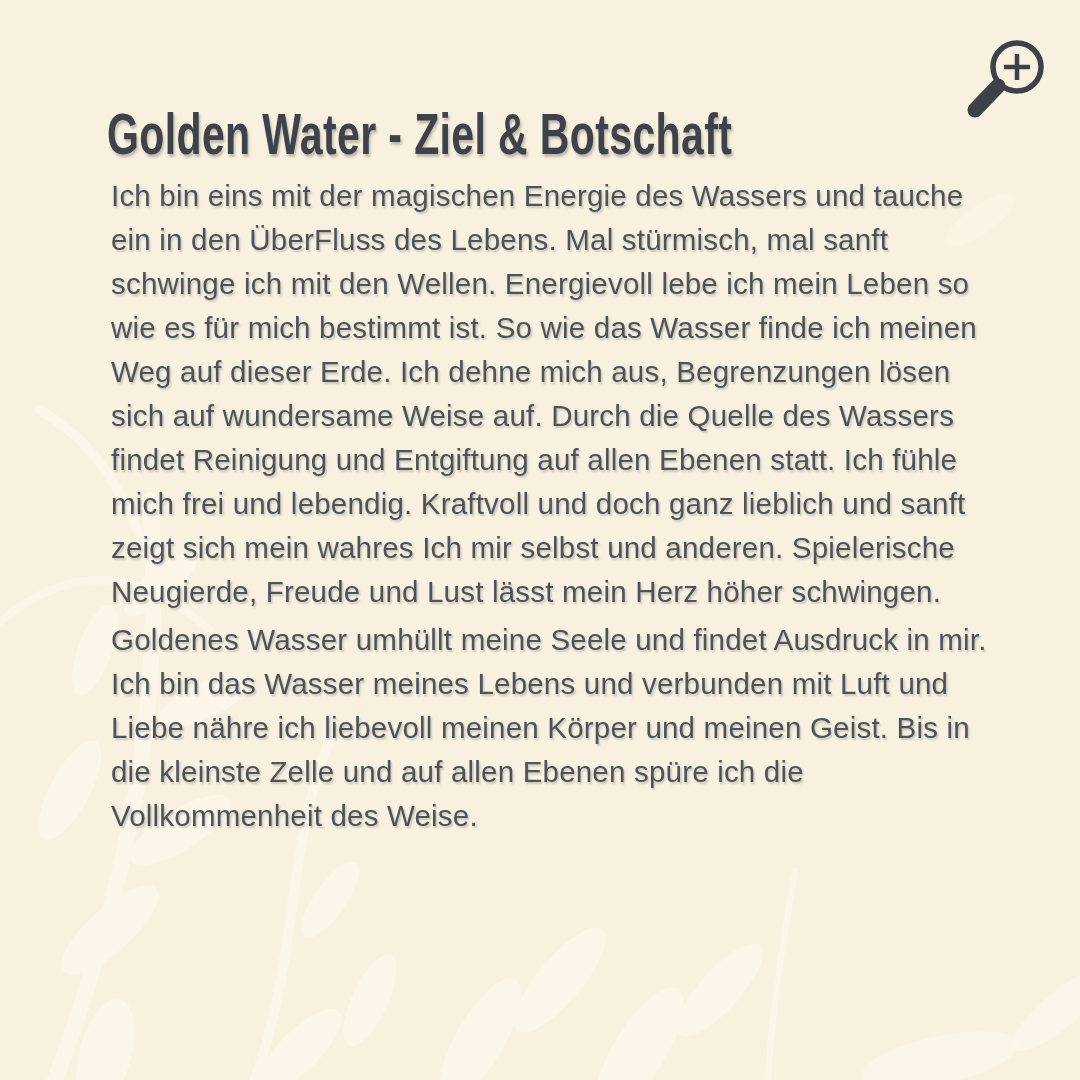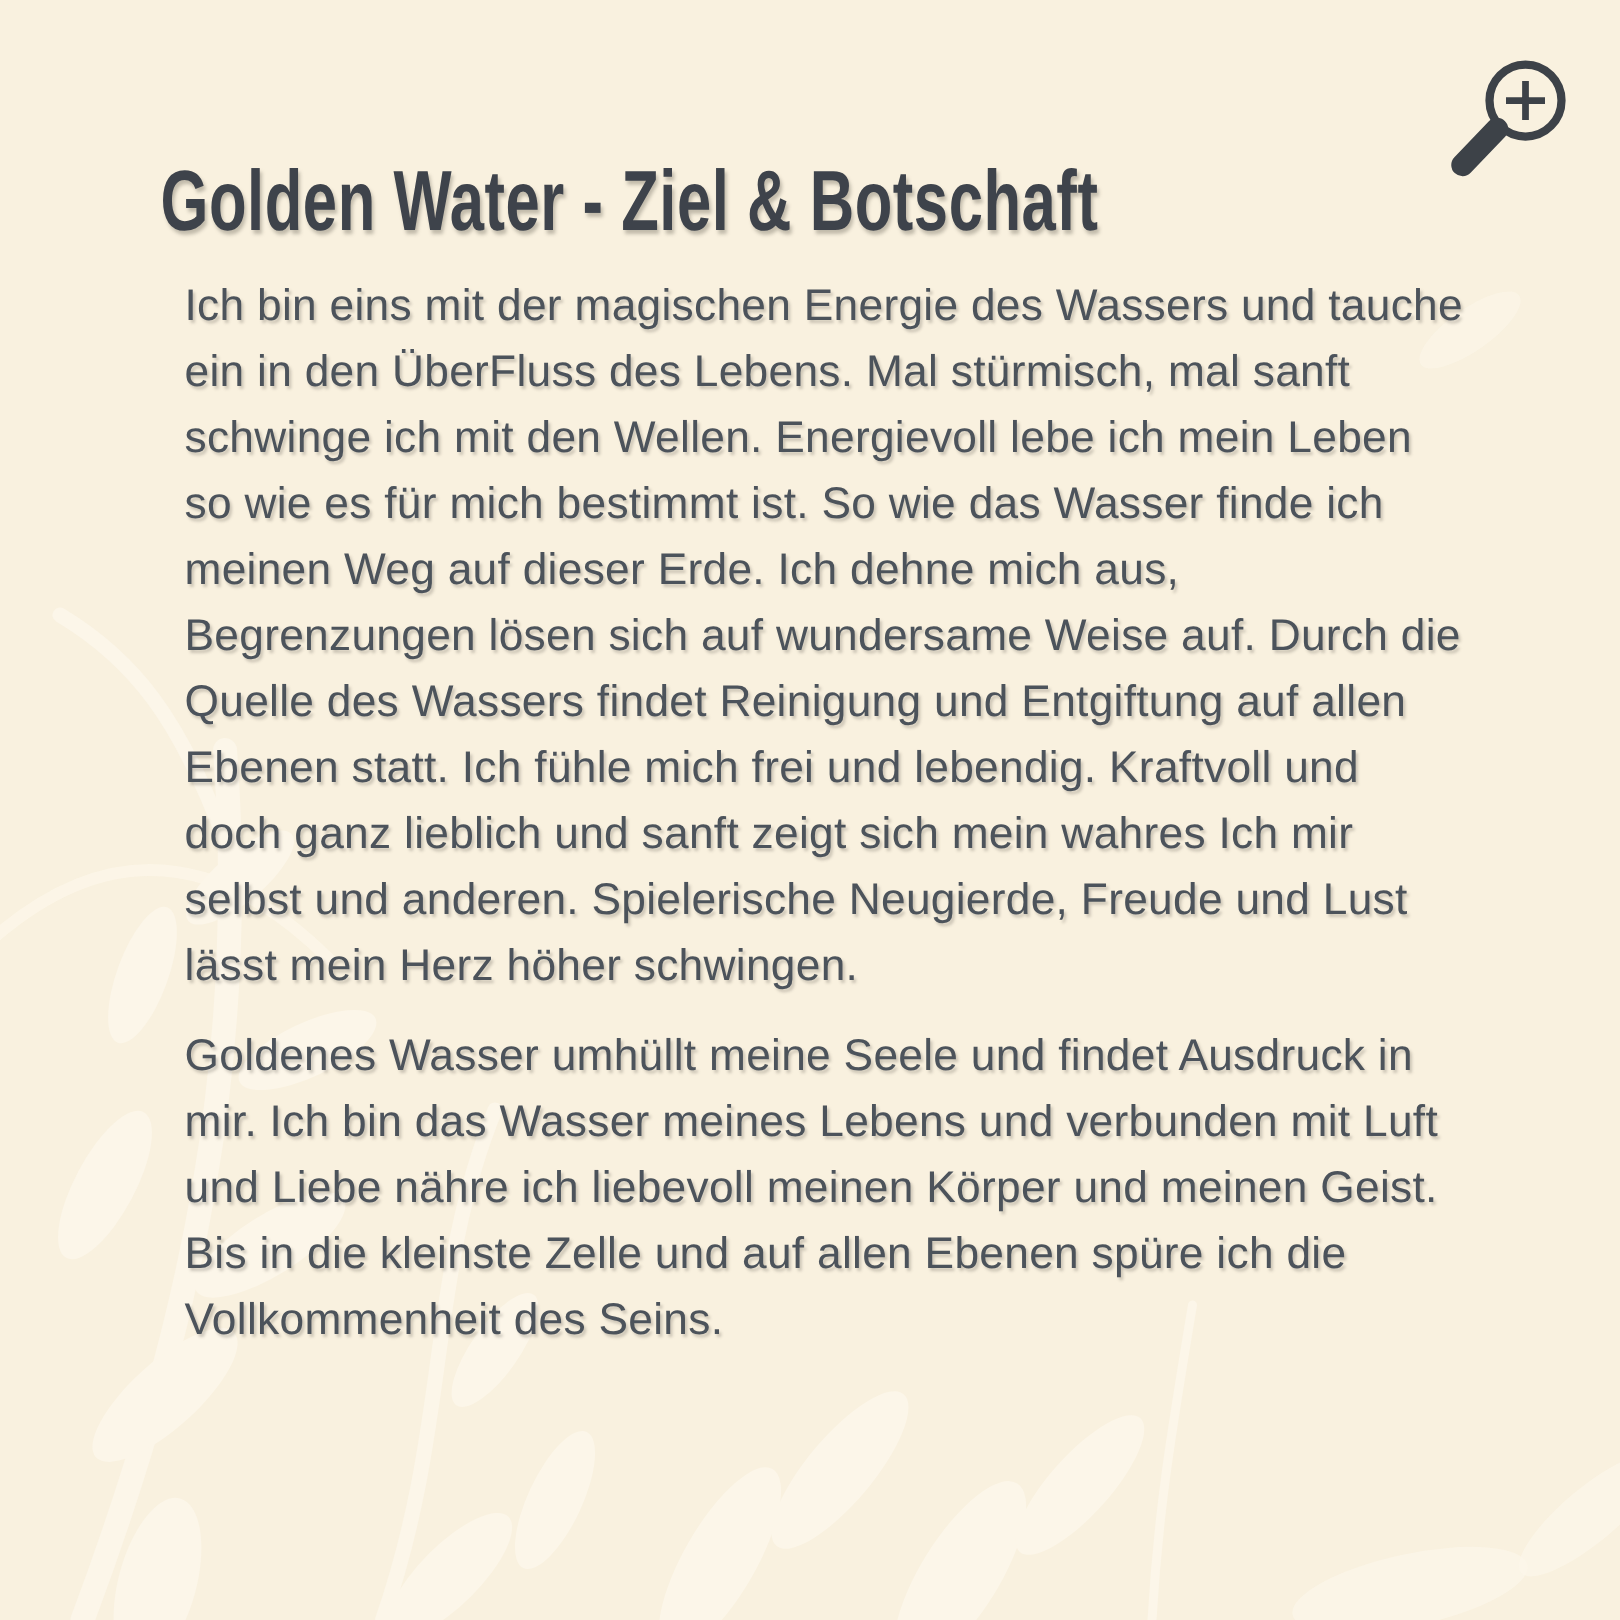--- a/index.html
+++ b/index.html
@@ -41,21 +41,21 @@
     line-height: 64px;
     font-weight: bold;
     color: #3e434b;
     white-space: nowrap;
     letter-spacing: 0.5px;
     transform: scaleX(0.72);
     transform-origin: left center;
     text-shadow: 2px 3px 3px rgba(110, 104, 92, 0.40);
   }
   .bodytext p {
-    margin: 16px;
+    margin: 4px;
     font-size: 29.5px;
     line-height: 44px;
     letter-spacing: 0.2px;
     color: #4c535b;
     text-shadow: 1.5px 2px 2px rgba(110, 104, 92, 0.32);
   }
 </style>
 </head>
 <body>
 
@@ -93,15 +93,15 @@
     <circle cx="59" cy="33" r="24" stroke-width="5.5"></circle>
     <path d="M46 33 H72 M59 20 V46" stroke-width="4.5"></path>
     <line x1="40" y1="52" x2="17" y2="76" stroke-width="15" stroke-linecap="round"></line>
   </g>
 </svg>
 
 <div class="content">
   <h1 class="title">Golden Water - Ziel &amp; Botschaft</h1>
   <div class="bodytext">
     <p>Ich bin eins mit der magischen Energie des Wassers und tauche ein in den ÜberFluss des Lebens. Mal stürmisch, mal sanft schwinge ich mit den Wellen. Energievoll lebe ich mein Leben so wie es für mich bestimmt ist. So wie das Wasser finde ich meinen Weg auf dieser Erde. Ich dehne mich aus, Begrenzungen lösen sich auf wundersame Weise auf. Durch die Quelle des Wassers findet Reinigung und Entgiftung auf allen Ebenen statt. Ich fühle mich frei und lebendig. Kraftvoll und doch ganz lieblich und sanft zeigt sich mein wahres Ich mir selbst und anderen. Spielerische Neugierde, Freude und Lust lässt mein Herz höher schwingen.</p>
-    <p>Goldenes Wasser umhüllt meine Seele und findet Ausdruck in mir. Ich bin das Wasser meines Lebens und verbunden mit Luft und Liebe nähre ich liebevoll meinen Körper und meinen Geist. Bis in die kleinste Zelle und auf allen Ebenen spüre ich die Vollkommenheit des Seins.</p>
+    <p>Goldenes Wasser umhüllt meine Seele und findet Ausdruck in mir. Ich bin das Wasser meines Lebens und verbunden mit Luft und Liebe nähre ich liebevoll meinen Körper und meinen Geist. Bis in die kleinste Zelle und auf allen Ebenen spüre ich die Vollkommenheit des Weise.</p>
   </div>
 </div>
 
 </body></html>

